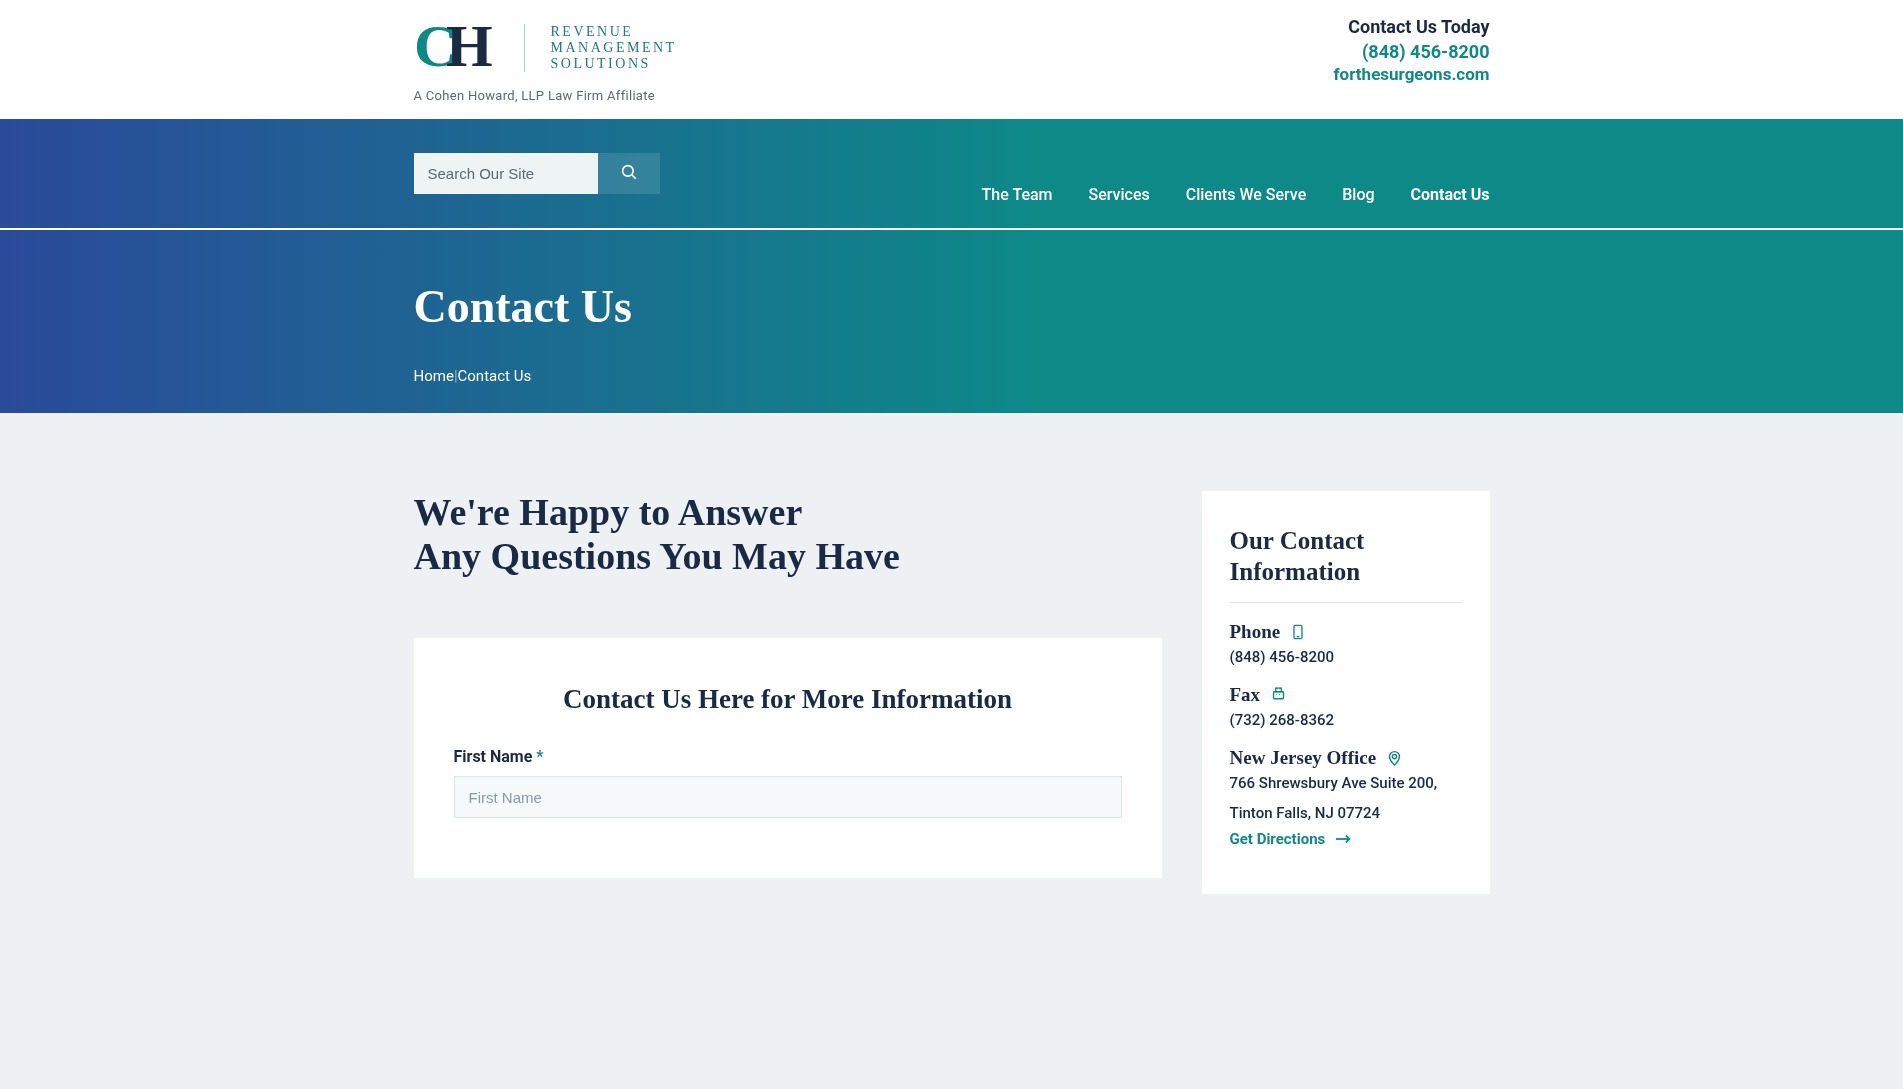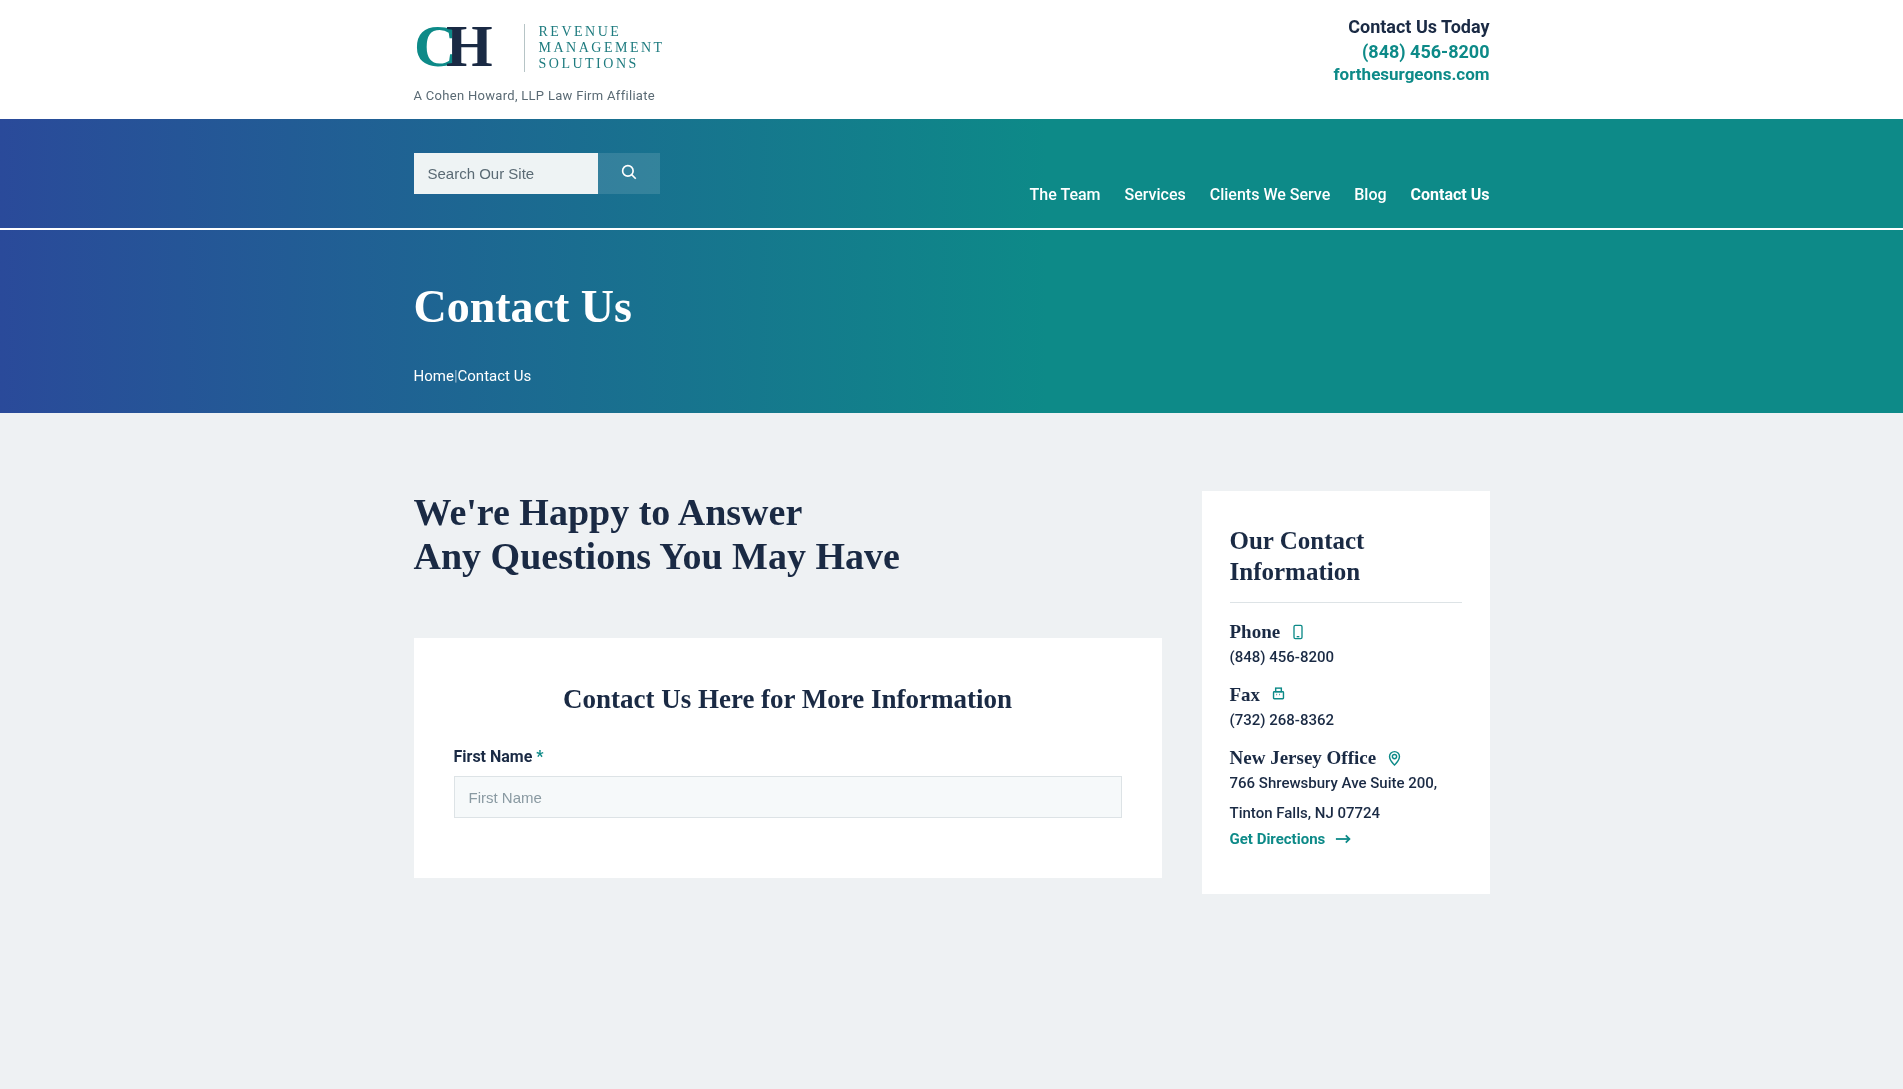--- a/index.html
+++ b/index.html
@@ -4,36 +4,36 @@
 <style>
 * { box-sizing: border-box; margin: 0; padding: 0; }
 body { font-family: -apple-system, BlinkMacSystemFont, "Segoe UI", Roboto, "Helvetica Neue", Arial, sans-serif; background: #eef1f3; color: #1a2a44; }
 
 .header-top { background: #fff; padding: 16px 0; }
 .container { max-width: 1076px; margin: 0 auto; }
 .header-top-inner { display: flex; justify-content: space-between; align-items: flex-start; }
 .logo { display: flex; flex-direction: column; }
 .logo-row { display: flex; align-items: center; gap: 14px; }
 .logo-mark { display: flex; align-items: center; }
-.logo-text { border-left: 1px solid #b6c4c6; padding-left: 14px; font-family: Georgia, serif; }
+.logo-text { border-left: 1px solid #b6c4c6; padding-left: 26px; font-family: Georgia, serif; }
 .logo-text div { color: #1e7b7f; font-size: 14px; letter-spacing: 2.5px; font-weight: 500; }
 .logo-sub { color: #5a6a74; font-size: 13px; margin-top: 8px; letter-spacing: 0.3px; }
 
 .contact-top { text-align: right; }
 .contact-top-title { color: #1a2a44; font-size: 18px; font-weight: 700; }
 .contact-top-phone { color: #0d8a88; font-size: 18px; font-weight: 700; margin-top: 4px; }
 .contact-top-url { color: #0d8a88; font-size: 17px; font-weight: 700; margin-top: 2px; }
 
 .navbar { background: linear-gradient(90deg, #2a4a9a 0%, #0d8a88 55%, #0d8a88 100%); border-bottom: 2px solid #fff; }
 .navbar-inner { display: flex; align-items: center; justify-content: space-between; padding: 24px 0; }
 .search-wrap { display: flex; }
 .search-input { width: 184px; height: 41px; padding: 0 14px; border: none; background: #eef3f4; font-size: 15px; color: #333; outline: none; }
 .search-input::placeholder { color: #5a6a74; }
 .search-btn { width: 62px; height: 41px; background: rgba(255,255,255,0.12); border: none; cursor: pointer; display: flex; align-items: center; justify-content: center; }
-.nav-links { display: flex; gap: 24px; margin-top: 42px; }
+.nav-links { display: flex; gap: 36px; margin-top: 42px; }
 .nav-links a { color: #fff; text-decoration: none; font-size: 16px; font-weight: 500; }
 .nav-links a.active { font-weight: 700; }
 
 .hero { background: linear-gradient(90deg, #2a4a9a 0%, #0d8a88 55%, #0d8a88 100%); padding: 50px 0 28px; }
 .hero h1 { color: #fff; font-family: Georgia, "Times New Roman", serif; font-size: 46px; font-weight: 700; }
 .breadcrumb { display: flex; align-items: center; margin-top: 34px; color: #fff; font-size: 15px; }
 .breadcrumb .sep { color: rgba(255,255,255,0.55); }
 .breadcrumb span, .breadcrumb a { color: #fff; text-decoration: none; }
 
 .main { padding: 78px 0 60px; }

